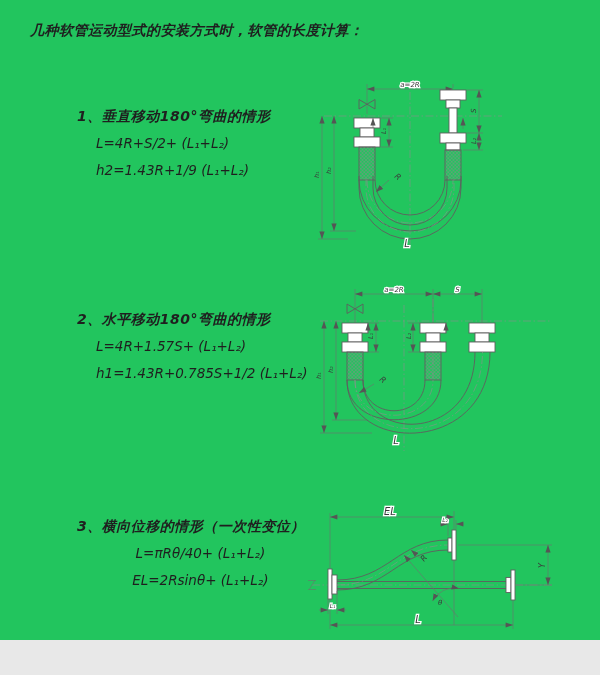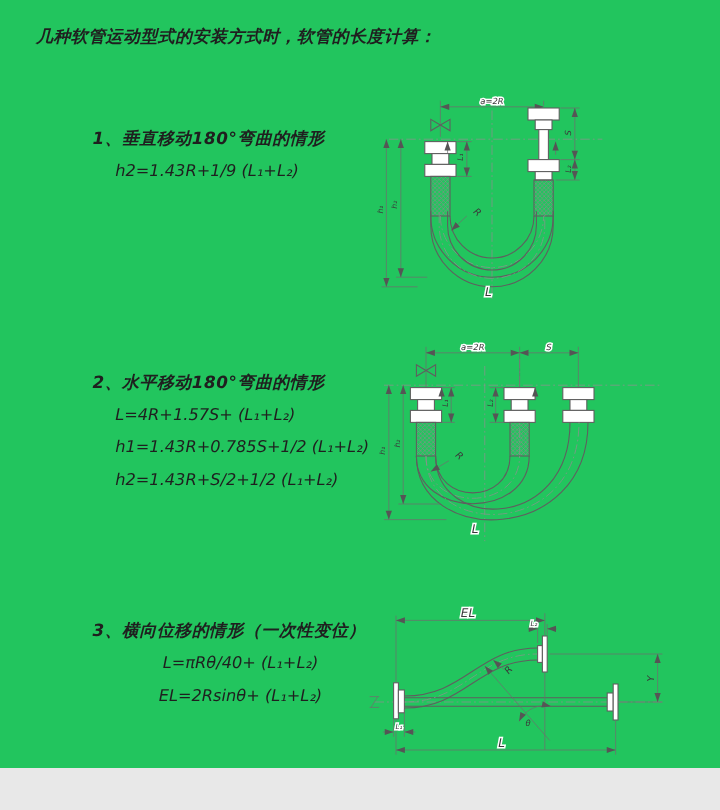--- a/index.html
+++ b/index.html
@@ -23,28 +23,28 @@
 </style>
 </head>
 <body>
 
 <div class="page">
 
   <div class="title">几种软管运动型式的安装方式时，软管的长度计算：</div>
 
   <div class="sec" style="top:108px;">
     <div class="sec-h">1、垂直移动180°弯曲的情形</div>
+    <div class="fml">L=4R+S/2+ (L₁+L₂)</div>
     <div class="fml">h2=1.43R+1/9 (L₁+L₂)</div>
   </div>
 
   <div class="sec" style="top:311px;">
     <div class="sec-h">2、水平移动180°弯曲的情形</div>
     <div class="fml">L=4R+1.57S+ (L₁+L₂)</div>
     <div class="fml">h1=1.43R+0.785S+1/2 (L₁+L₂)</div>
-    <div class="fml">h2=1.43R+S/2+1/2 (L₁+L₂)</div>
   </div>
 
   <div class="sec" style="top:518px;text-align:center;">
     <div class="sec-h">3、横向位移的情形（一次性变位）</div>
     <div class="fml">L=πRθ/40+ (L₁+L₂)</div>
     <div class="fml">EL=2Rsinθ+ (L₁+L₂)</div>
   </div>
 
   <svg class="fig" style="left:310px;top:76px;" width="290" height="178" viewBox="0 0 290 178">
     <defs>

